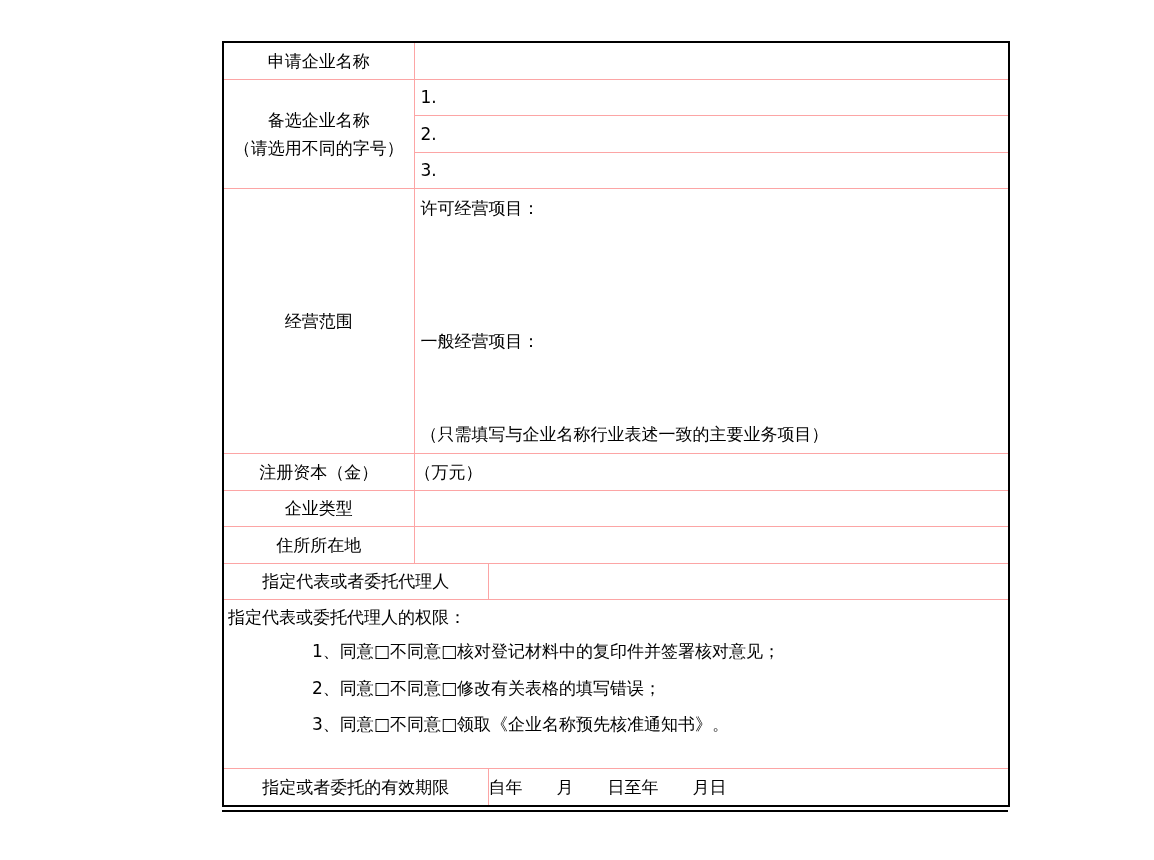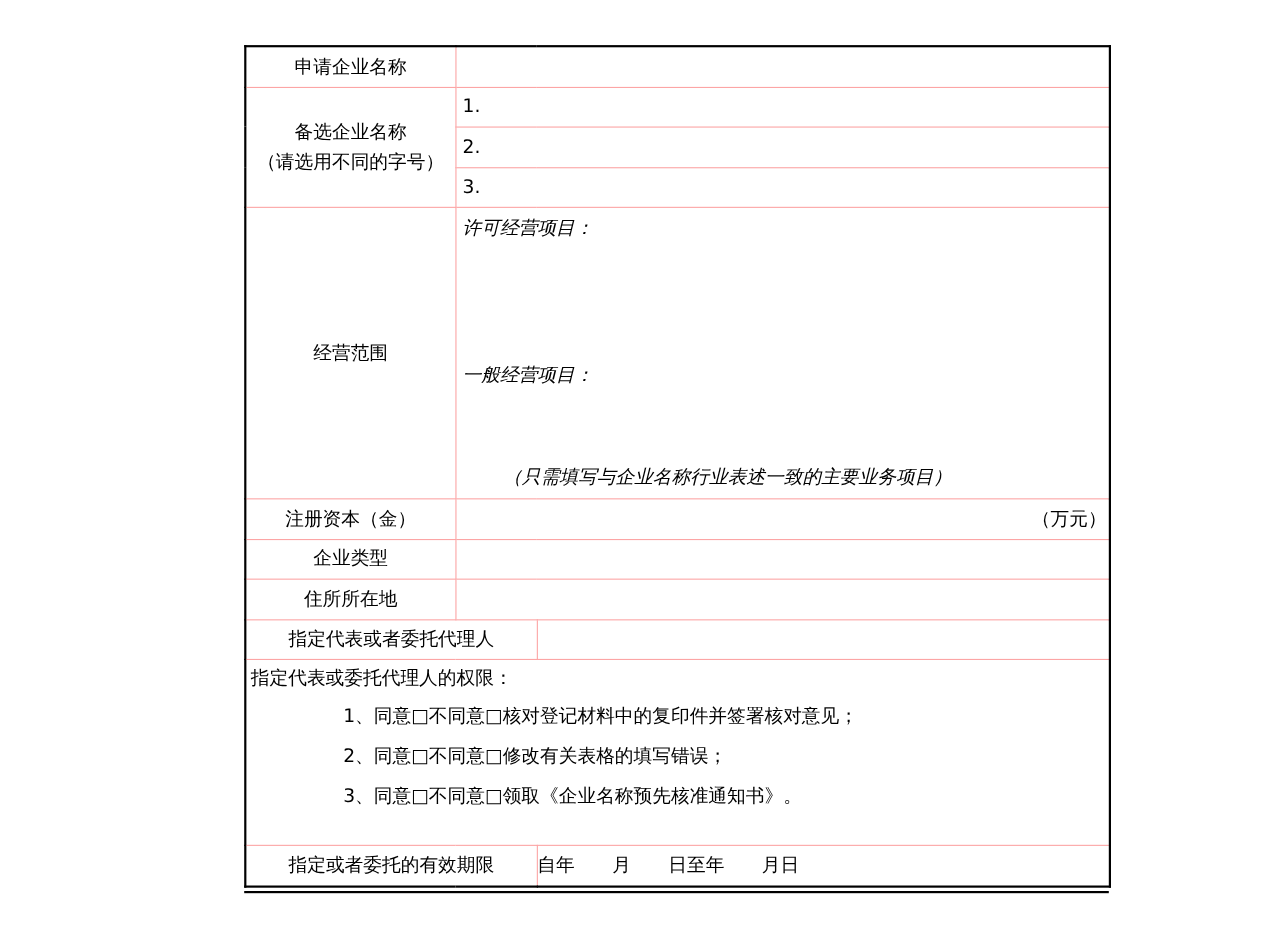--- a/index.html
+++ b/index.html
@@ -33,26 +33,26 @@
     font-size: 17px;
     line-height: 20px;
     vertical-align: middle;
     overflow: hidden;
   }
   td.lbl { text-align: center; }
   td.val { text-align: left; padding-left: 6px; }
   .h37 { height: 37px; }
   .h36 { height: 36px; }
   .alt-label div { line-height: 28px; }
-  td.scope-cell { position: relative; height: 265px; padding: 4px; vertical-align: top; font-style: italic; }
+  td.scope-cell { position: relative; height: 265px; padding: 4px; vertical-align: top; }
   .scope-line { position: absolute; left: 6px; white-space: nowrap; }
   .scope-line.l1 { top: 9px; }
   .scope-line.l2 { top: 142px; }
-  .scope-line.l3 { top: 235px; margin-left: 37px; }
-  td.capital-cell { text-align: right; padding-right: 2px; }
+  .scope-line.l3 { top: 235px; }
+  td.capital-cell { text-align: left; padding-right: 2px; }
   td.authority-cell { position: relative; height: 169px; padding: 0; vertical-align: top; text-decoration: underline; }
   .auth-heading { position: absolute; left: 4px; top: 7px; white-space: nowrap; }
   .auth-item { position: absolute; left: 88px; white-space: nowrap; }
   .auth-item.i1 { top: 41px; }
   .auth-item.i2 { top: 78px; }
   .auth-item.i3 { top: 114px; }
   td.period-val { padding-left: 0; }
   .h34 { height: 38px; margin-top: 31px; }
   .bottom-line { border-top: 2px solid #000; margin-top: 3px; width: 786px; height: 0; }
   .doc-note {

